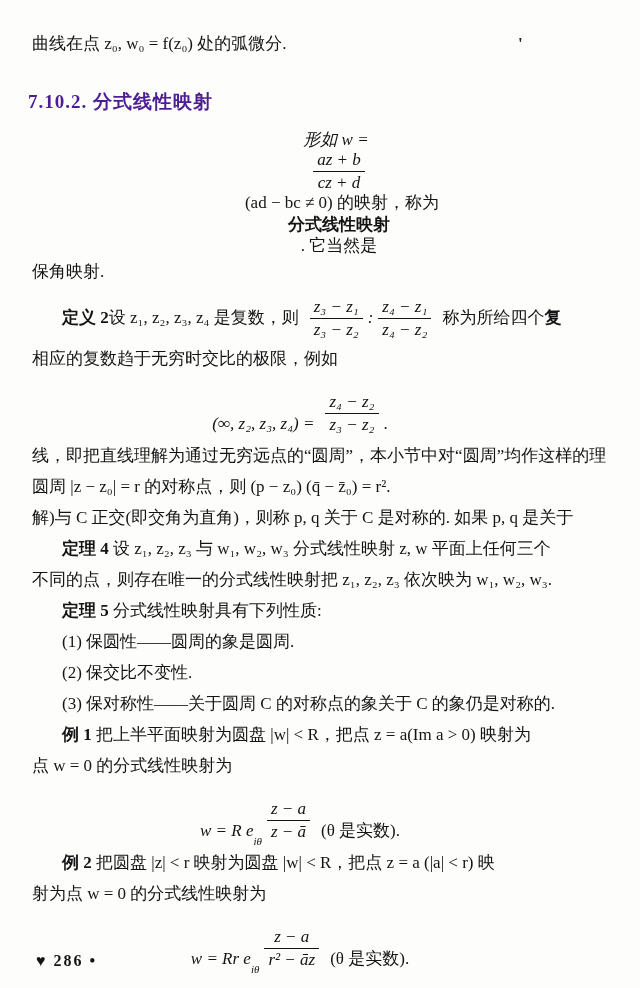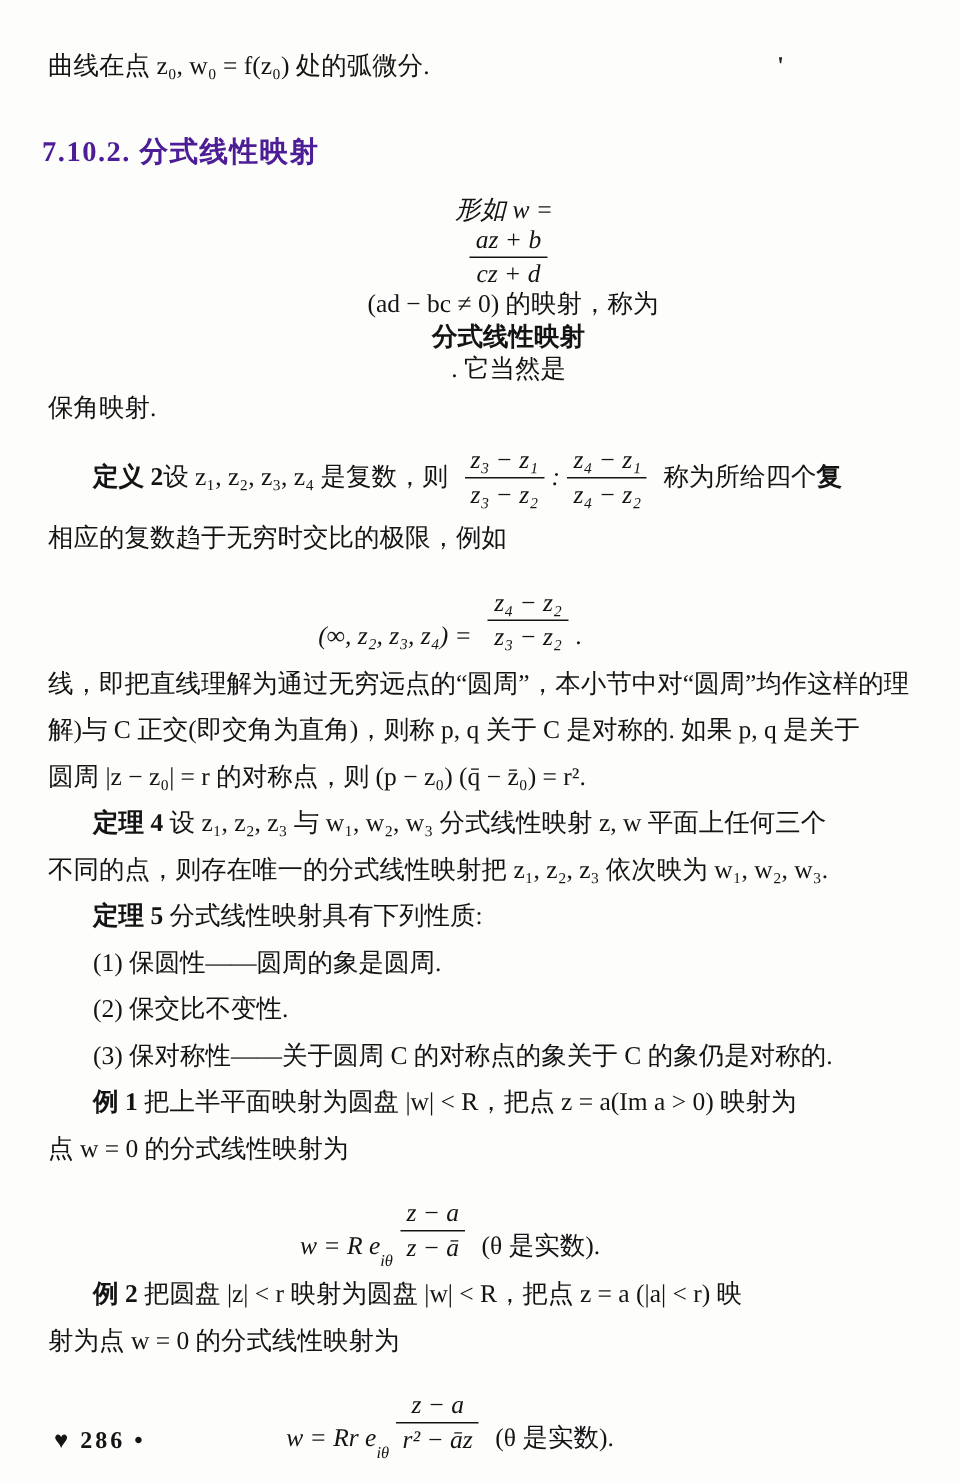--- a/index.html
+++ b/index.html
@@ -94,22 +94,22 @@
   <div class="formula">
     <span class="math sp-r">(∞, z₂, z₃, z₄) =</span>
     <span class="frac">
       <span class="num">z₄ − z₂</span>
       <span class="den">z₃ − z₂</span>
     </span>
     <span class="roman">.</span>
   </div>
 
   <div class="line">线，即把直线理解为通过无穷远点的“圆周”，本小节中对“圆周”均作这样的理</div>
+  <div class="line">圆周 |z − z₀| = r 的对称点，则 (p − z₀) (q̄ − z̄₀) = r².</div>
   <div class="line">解)与 C 正交(即交角为直角)，则称 p, q 关于 C 是对称的.  如果 p, q 是关于</div>
-  <div class="line">圆周 |z − z₀| = r 的对称点，则 (p − z₀) (q̄ − z̄₀) = r².</div>
 
   <div class="line indent">
     <span class="label">定理 4</span>
     <span>设 z₁, z₂, z₃ 与 w₁, w₂, w₃ 分式线性映射 z, w 平面上任何三个</span>
   </div>
   <div class="line">不同的点，则存在唯一的分式线性映射把 z₁, z₂, z₃ 依次映为 w₁, w₂, w₃.</div>
 
   <div class="line indent">
     <span class="label">定理 5</span>
     <span>分式线性映射具有下列性质:</span>

